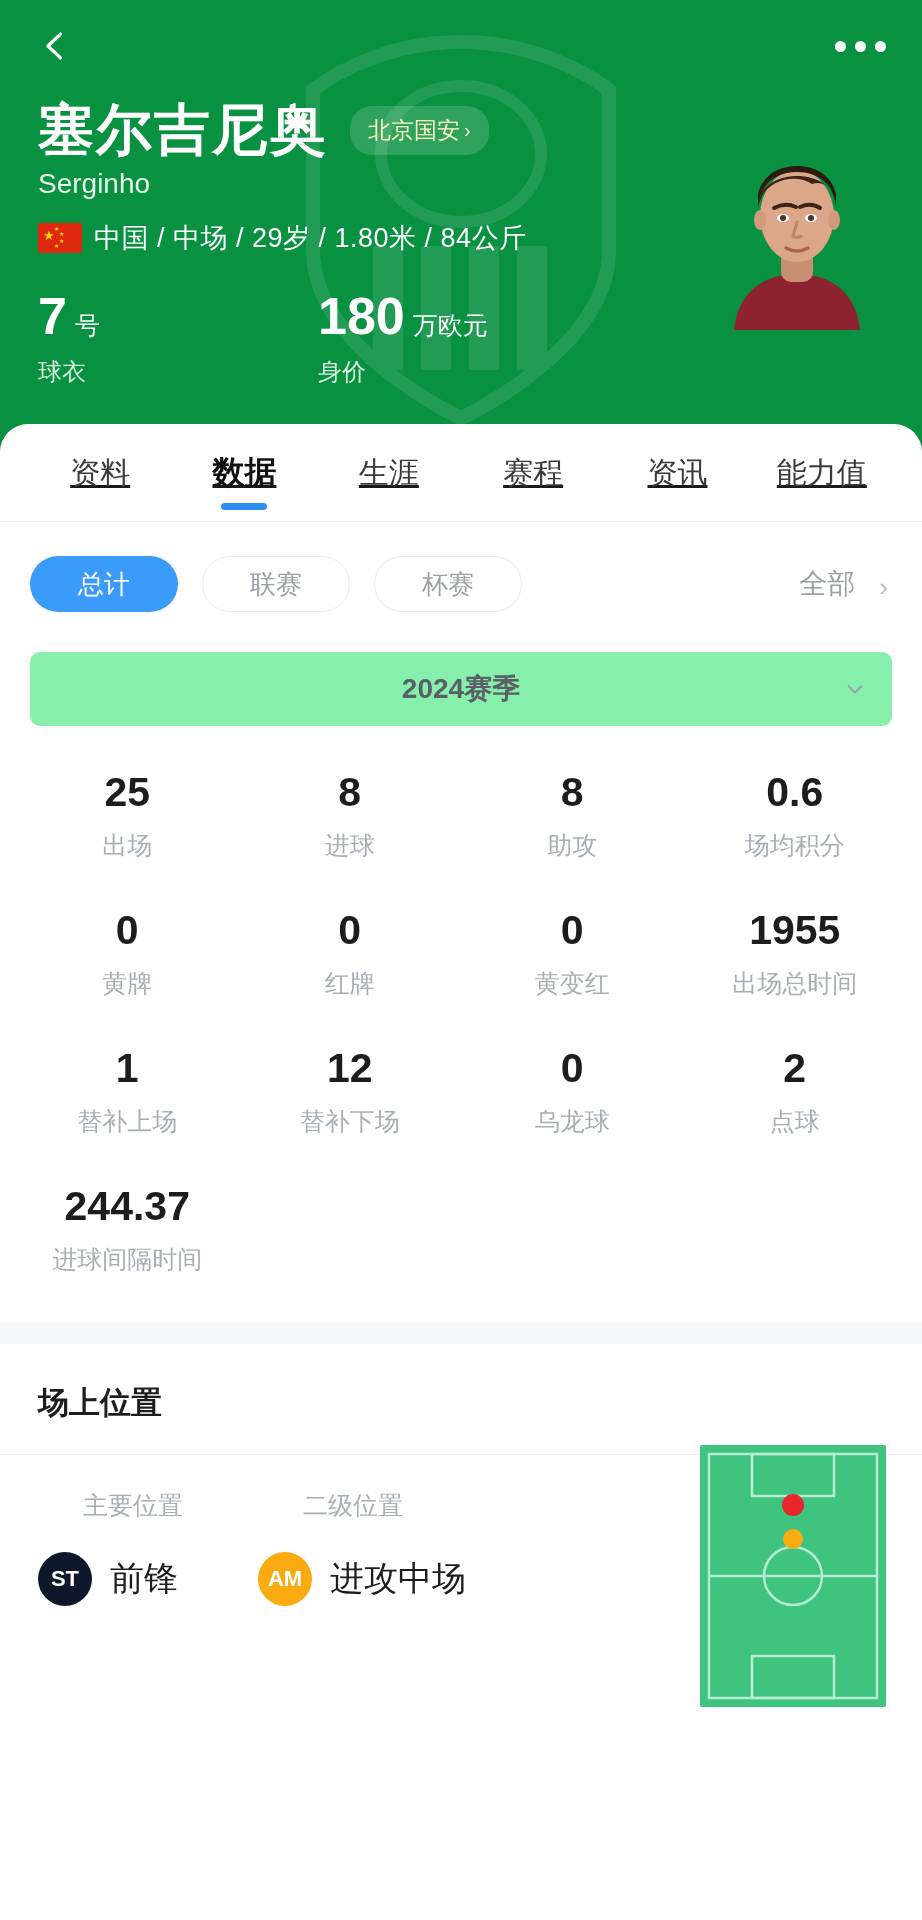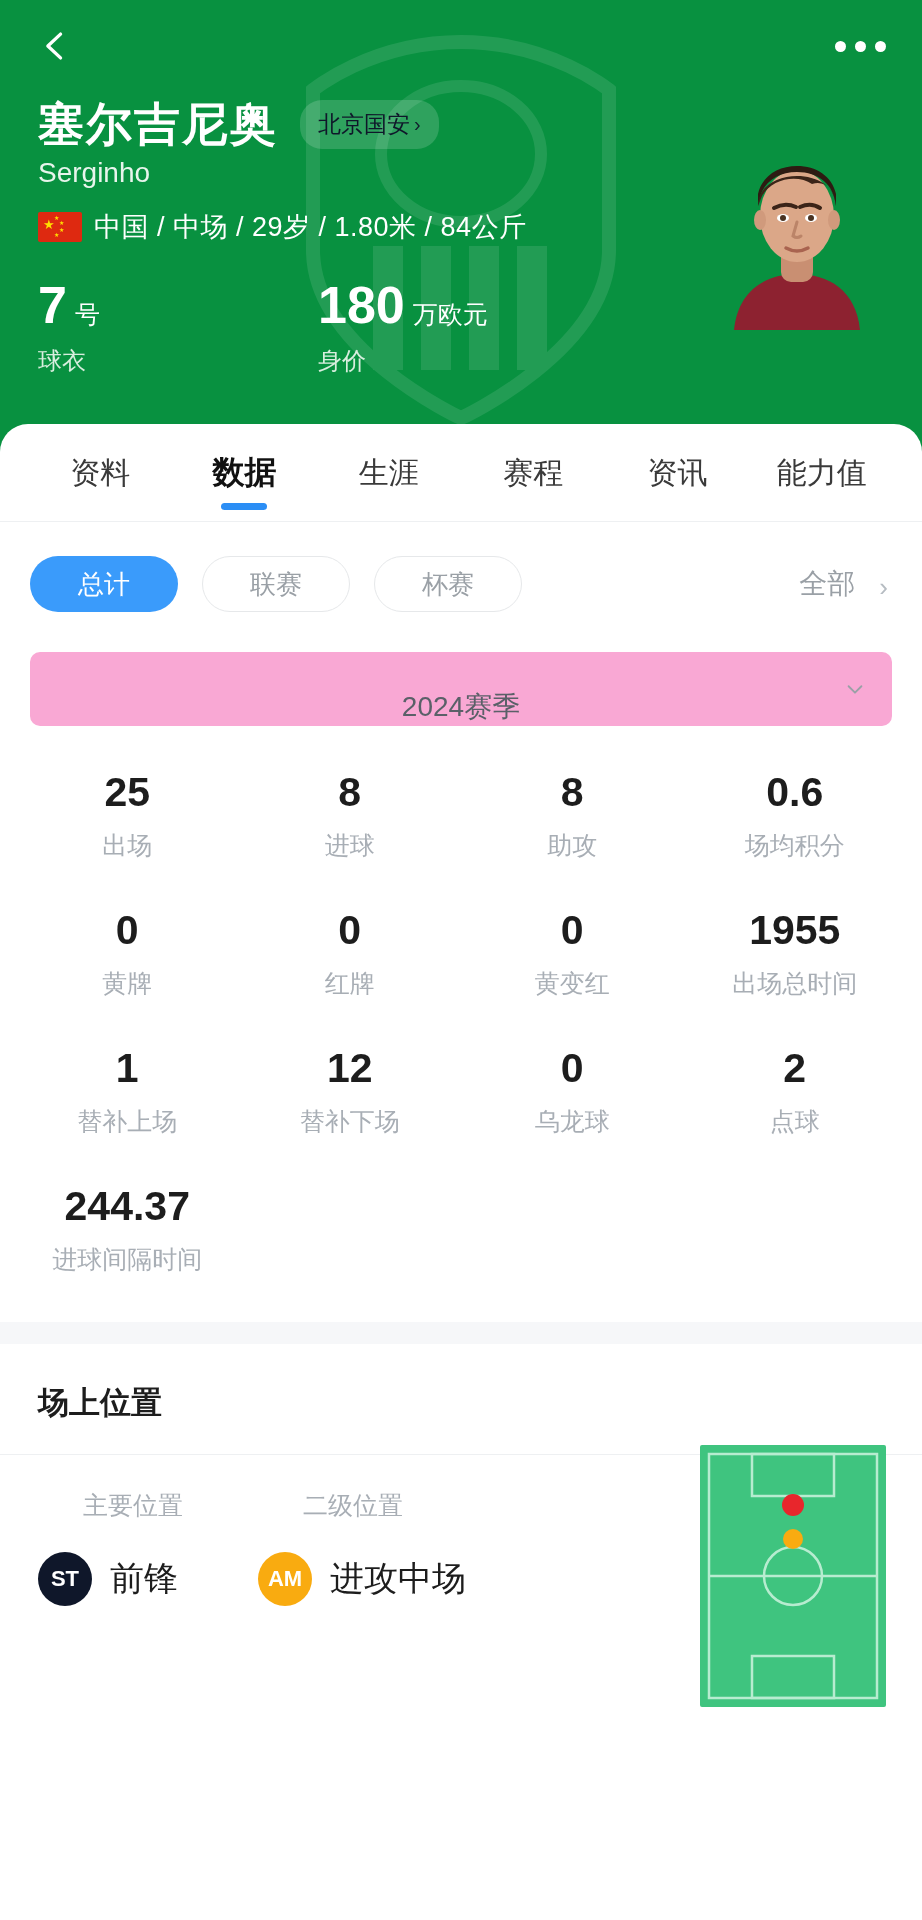--- a/index.html
+++ b/index.html
@@ -38,30 +38,30 @@
   .back-icon { width:38px; height:38px; display:block; cursor:pointer; }
   .more-icon { display:flex; gap:9px; align-items:center; }
   .more-icon i { width:11px; height:11px; border-radius:50%; background:#fff; display:block; }
 
   .name-row {
     position:relative;
     display:flex; align-items:center; gap:22px;
     padding:6px 0 0 38px;
   }
   .player-name-cn {
-    font-size:46px; font-weight:700; color:#fff; letter-spacing:2px;
+    font-size:56px; font-weight:700; color:#fff; letter-spacing:2px;
     line-height:1.15;
     text-align:right;
   }
   .team-pill {
     display:inline-flex; align-items:center; gap:4px;
     background:rgba(255,255,255,.16);
     border-radius:22px;
     padding:9px 18px;
-    font-size:23px; color:#0f172a;
+    font-size:23px; color:#fef9c3;
     white-space:nowrap;
   }
   .team-pill .chev { font-size:20px; opacity:.95; }
 
   .player-name-en {
     position:relative;
     padding-left:38px; margin-top:6px;
     font-size:28px; color:#e8f5ec; font-weight:400;
   }
 
@@ -104,20 +104,21 @@
     margin-top:-36px;
     background:#fff;
     border-radius:28px 28px 0 0;
     min-height:100px;
   }
   .tabs {
     display:flex; align-items:center;
     padding:0 28px;
     height:98px;
     position:relative;
+    text-decoration:underline;
   }
   .tab {
     flex:1;
     text-align:center;
     font-size:30px;
     color:#3a3a3a;
     position:relative;
     height:100%;
     display:flex; align-items:center; justify-content:center;
     cursor:pointer;
@@ -155,25 +156,26 @@
   .all-link {
     display:flex; align-items:flex-end; gap:24px;
     font-size:28px; color:#9aa0a6; cursor:pointer; padding-right:4px;
   }
   .all-link .chev { font-size:26px; color:#b6bcc2; }
 
   
   .season {
     margin:40px 30px 0 30px;
     height:74px;
-    background:#f9a8d4;
+    background:#86efac;
     border-radius:10px;
-    display:flex; align-items:flex-end;
+    display:flex; align-items:center;
     position:relative;
     cursor:pointer;
+    font-weight:bold;
   }
   .season-label {
     flex:1; text-align:center;
     font-size:28px; color:#5a6068;
   }
   .season-chev {
     position:absolute; right:26px; top:50%;
     transform:translateY(-50%);
     width:22px; height:22px;
   }

